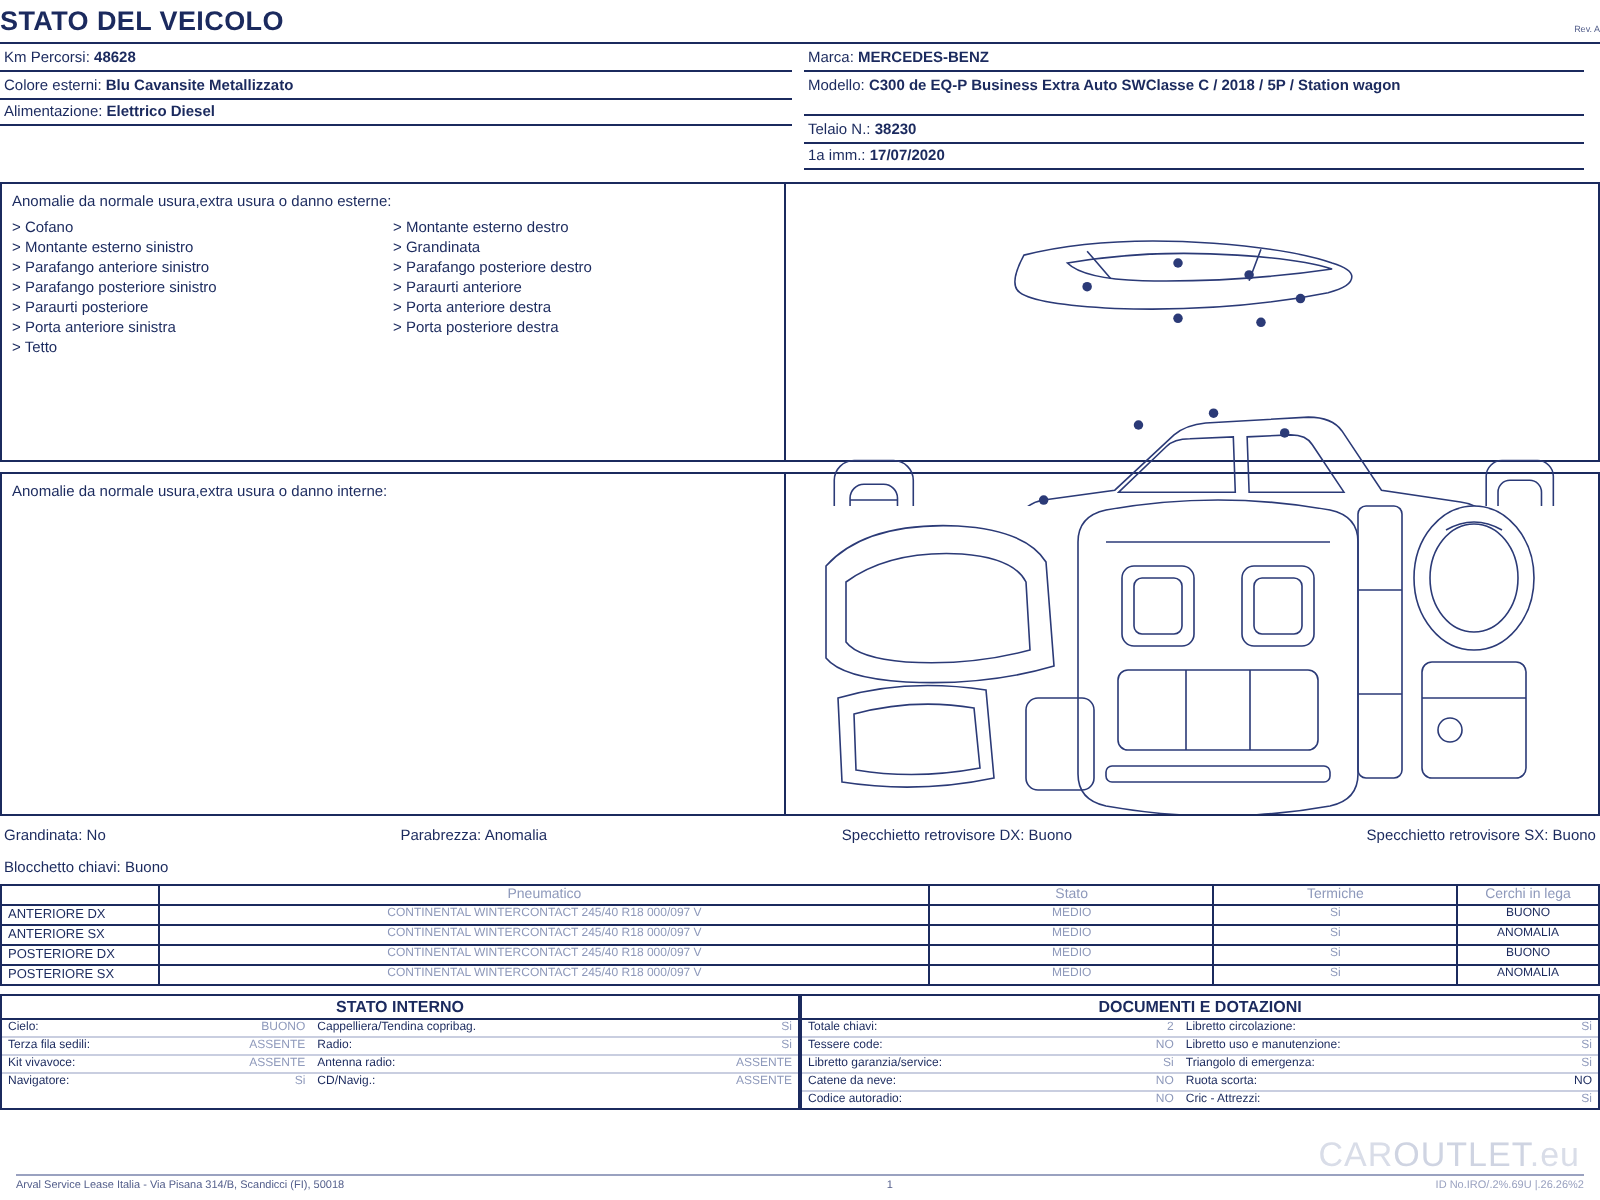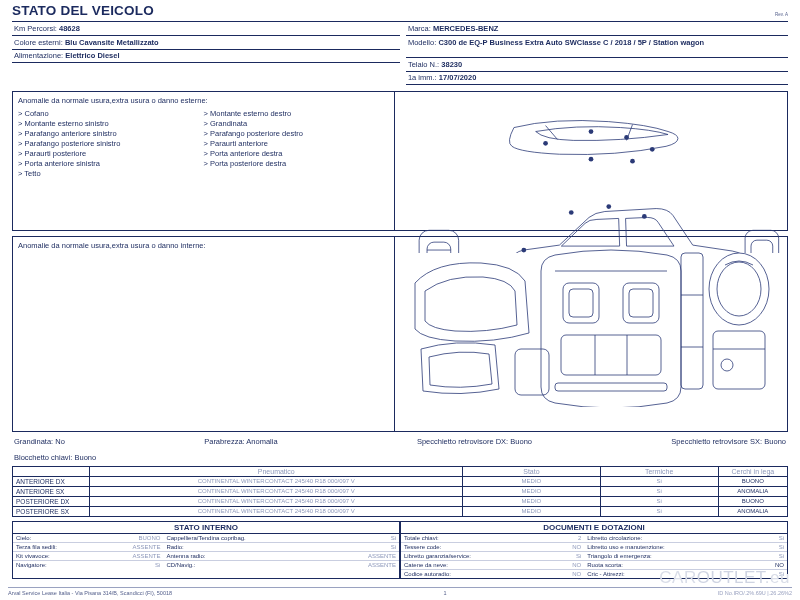--- a/index.html
+++ b/index.html
@@ -6,21 +6,21 @@
   html, body { margin:0; padding:0; }
   body {
     width: 800px; height: 600px;
     background: #ffffff;
     font-family: "Liberation Sans", sans-serif;
     font-size: 7.5px;
     color: #1b2a5e;
     position: relative;
     overflow: hidden;
   }
-  .page { position:relative; width:800px; height:600px; padding: 4px 12px; }
+  .page { position:relative; width:800px; height:600px; padding: 4px 0; }
 
   
   .title-row { display:flex; align-items:flex-end; justify-content:space-between; }
   .doc-title {
     font-size: 13.5px; font-weight: bold; color:#1b2a5e; letter-spacing:.2px;
     line-height: 1.1;
   }
   .rev { font-size:4.5px; color:#55608c; padding-bottom:2px; }
   .title-underline { border-bottom: 1.4px solid #1b2a5e; margin-top:2px; }
 
@@ -37,21 +37,21 @@
   .info-line .lbl { }
   .info-line .val { font-weight: bold; }
 
   
   .dmg-box {
     border: .9px solid #1b2a5e;
     margin-top: 6px;
     display:flex;
     height: 140px;
   }
-  .dmg-box.second { height: 196px; margin-top: 5px; }
+  .dmg-box.second { height: 172px; margin-top: 5px; }
   .dmg-left { width: 392px; padding: 4px 5px; border-right:.9px solid #1b2a5e; }
   .dmg-right { flex:1; position:relative; }
   .dmg-title { margin-bottom: 4px; }
   .dmg-cols { display:flex;justify-content:flex-end; }
   .dmg-col { width: 50%; }
   .dmg-col li {
     list-style:none; line-height: 1.33; white-space:nowrap;
   }
   .dmg-col ul { margin:0; padding:0; }
   .dmg-col li:before { content: "> "; }

